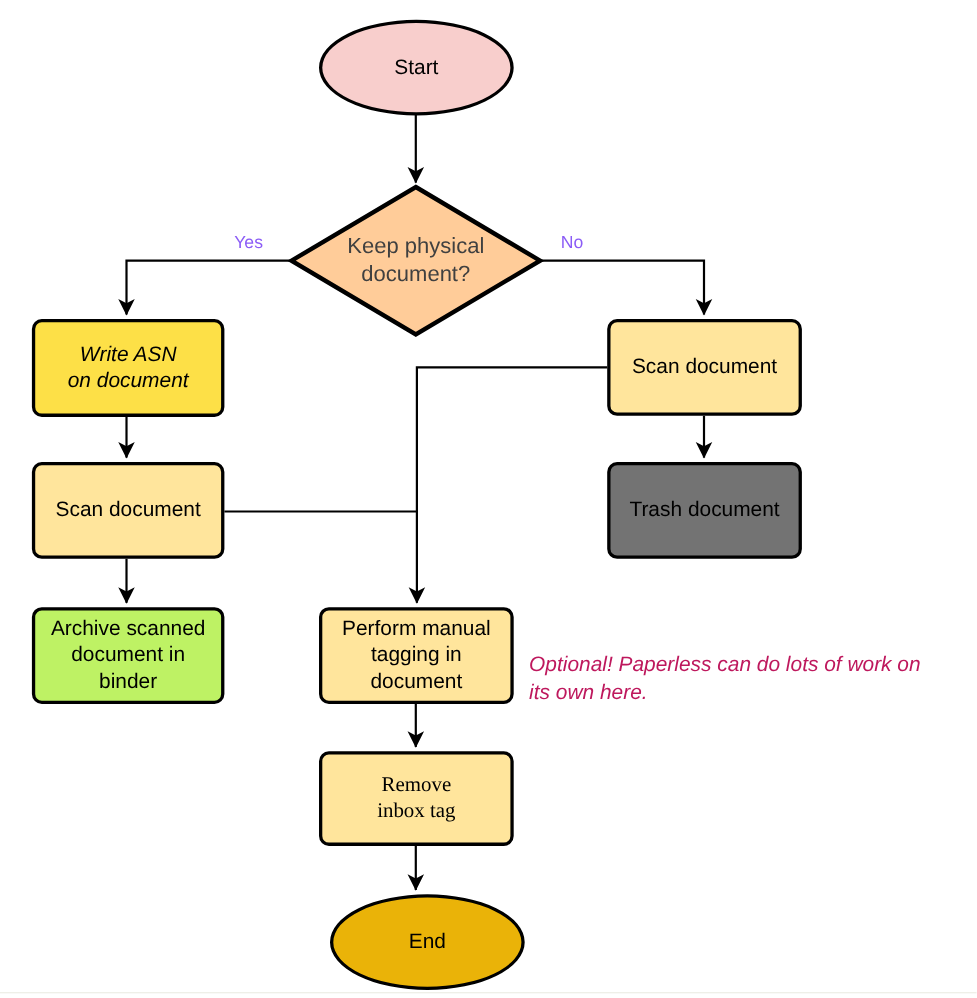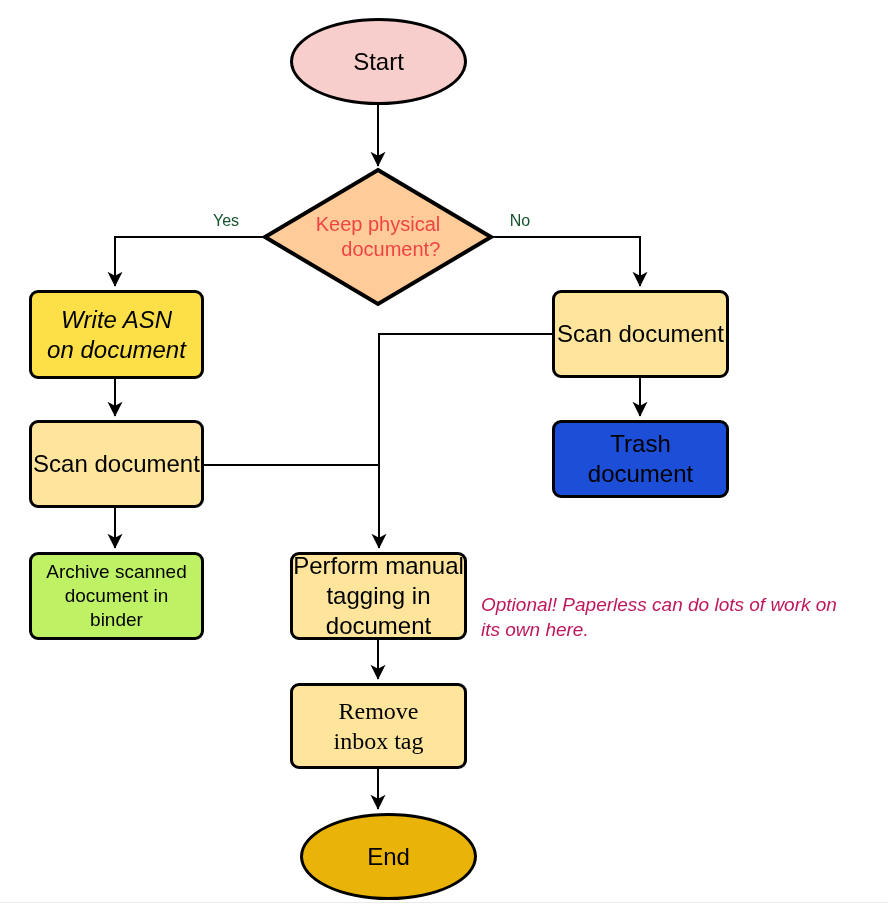--- a/index.html
+++ b/index.html
@@ -28,46 +28,46 @@
     stroke-width: 2;
   }
   .node {
     position: absolute;
     box-sizing: border-box;
     display: flex;
     align-items: center;
     justify-content: center;
     text-align: center;
     border: 3px solid #000000;
-    font-size: 24px;
+    font-size: 19px;
     line-height: 1.25;
     color: #000000;
     white-space: pre-line;
   }
   .rect {
     border-radius: 9px;
   }
   .ellipse {
     border-radius: 50%;
   }
   .diamond-label {
     position: absolute;
     display: flex;
     align-items: center;
     justify-content: center;
-    text-align: right;
+    text-align: center;
     font-size: 20px;
     line-height: 1.25;
-    color: #ef4444;
+    color: #404040;
     white-space: pre-line;
   }
   .edge-label {
     position: absolute;
     font-size: 16px;
-    color: #14532d;
+    color: #8b5cf6;
     text-align: center;
   }
   .annotation {
     position: absolute;
     left: 481px;
     top: 592px;
     width: 404px;
     font-size: 19px;
     font-style: italic;
     line-height: 1.32;
@@ -131,21 +131,21 @@
   <div class="node rect" style="left: 29px; top: 552px; width: 175px; height: 88px; font-size: 19px; background-color: #bef264;">
     <span>Archive scanned
 document in
 binder</span>
   </div>
 
   <div class="node rect" style="left: 552px; top: 290px; width: 177px; height: 88px; background-color: rgb(255, 229, 156);">
     <span>Scan document</span>
   </div>
 
-  <div class="node rect" style="left: 552px; top: 420px; width: 177px; height: 78px; background-color: #1d4ed8;">
+  <div class="node rect" style="left: 552px; top: 420px; width: 177px; height: 88px; background-color: #737373;">
     <span>Trash document</span>
   </div>
 
   <div class="node rect" style="left: 290px; top: 552px; width: 177px; height: 88px; background-color: rgb(255, 229, 156);">
     <span>Perform manual
 tagging in
 document</span>
   </div>
 
   <div class="node rect" style="left: 290px; top: 683px; width: 177px; height: 86px; background-color: rgb(255, 229, 156); font-family: Liberation Serif, serif;">

